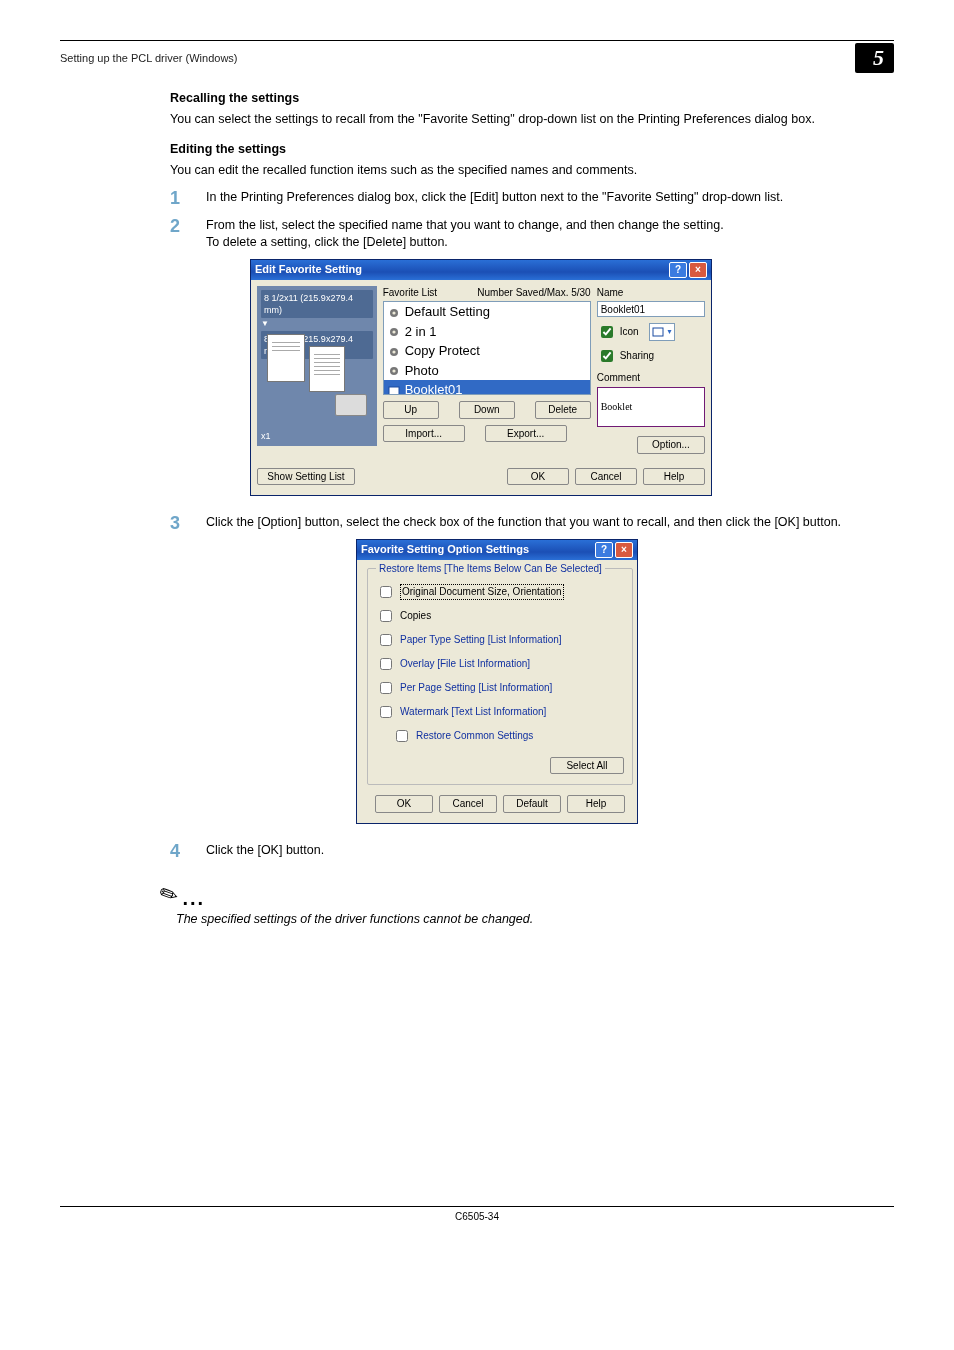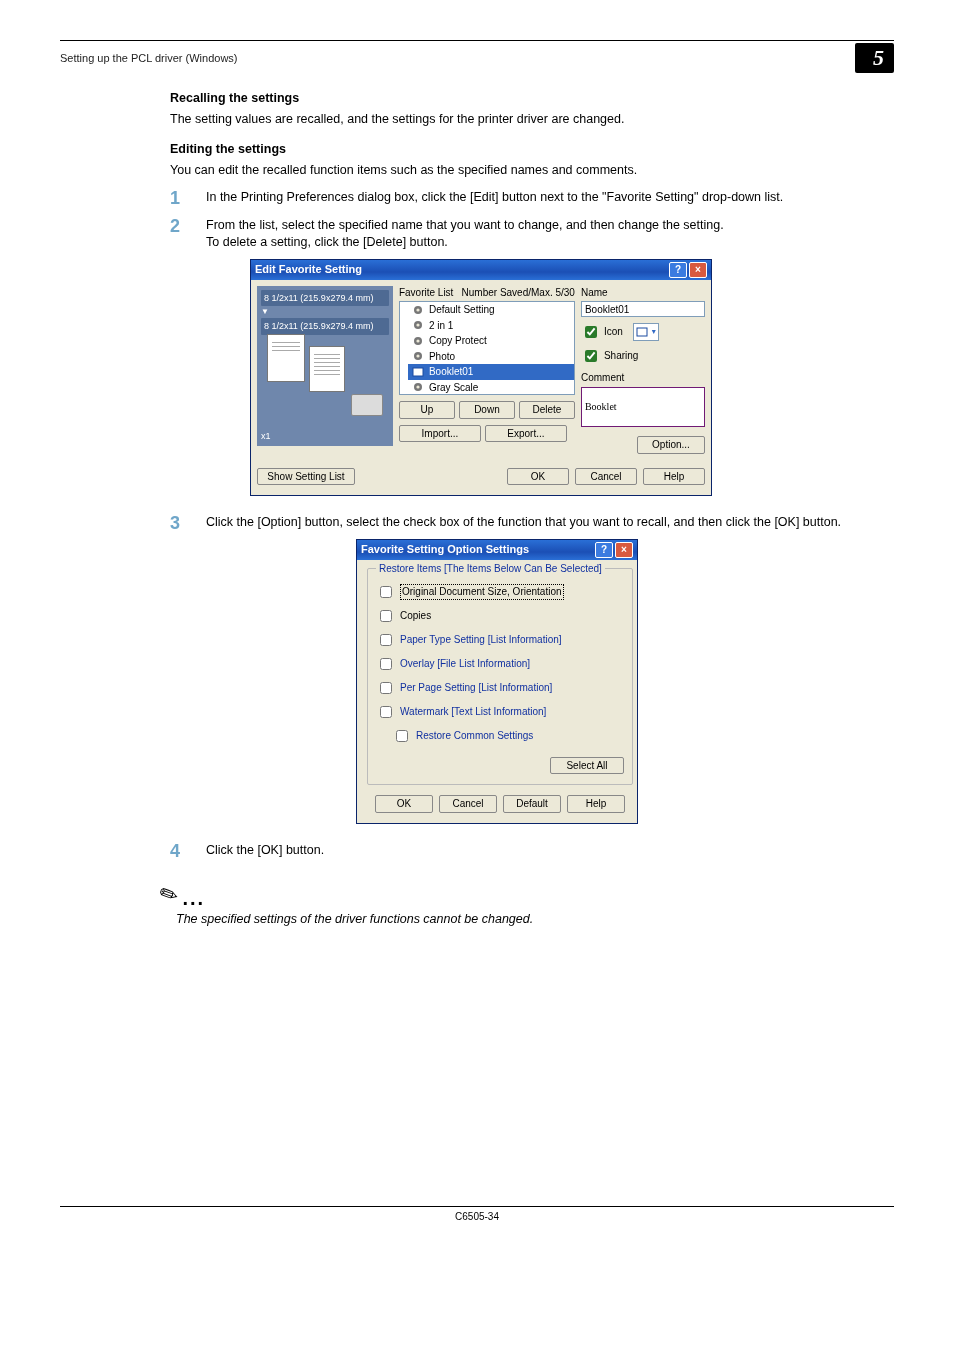--- a/index.html
+++ b/index.html
@@ -76,28 +76,27 @@
   .efs-printer {
     position: absolute; right: 10px; bottom: 30px; width: 30px; height: 20px;
     background: #dcdcdc; border: 1px solid #888; border-radius: 2px;
   }
   .efs-x1 { position: absolute; left: 4px; bottom: 3px; color: #fff; font-size: 9px; }
 
   .efs-mid { flex: 1; }
   .efs-listhdr { display: flex; justify-content: space-between; font-size: 10px; margin-bottom: 2px; }
   .efs-listbox {
     border: 1px solid #7f9db9; background: #fff; height: 92px; overflow: hidden;
-    font-size: 10px;
-    padding-left: 8px;
+    font-size: 13px;
   }
   .efs-listrow { display: flex; align-items: center; gap: 4px; padding: 1px 3px; }
   .efs-listrow.sel { background: #316ac5; color: #fff; }
   .efs-listicon { width: 14px; height: 12px; display:inline-block; }
   .efs-listicon svg { width: 14px; height: 12px; }
-  .efs-btnrow { display: flex; gap: 4px; margin-top: 6px; }
+  .efs-btnrow { display: flex; gap: 20px; margin-top: 6px; }
   .btn {
     background: #ece9d8; border: 1px solid #888; border-radius: 2px;
     padding: 1px 0; font-size: 10px; text-align: center; font-family: Tahoma, sans-serif;
   }
   .btn-s { width: 54px; }
   .btn-m { width: 80px; }
 
   .efs-right { width: 128px; }
   .efs-label { font-size: 10px; margin-bottom: 2px; display:block; }
   .efs-input {
@@ -150,21 +149,21 @@
 
   <hr class="top-rule">
   <div class="header-row">
     <span class="header-text">Setting up the PCL driver (Windows)</span>
     <span class="page-badge">5</span>
   </div>
 
   <div class="body-col">
 
     <h4>Recalling the settings</h4>
-    <p>The setting values are recalled, and the settings for the printer driver are changed.</p>
+    <p>You can select the settings to recall from the "Favorite Setting" drop-down list on the Printing Preferences dialog box.</p>
 
     <h4>Editing the settings</h4>
     <p>You can edit the recalled function items such as the specified names and comments.</p>
 
     <ol class="steps">
       <li class="step">
         <div class="step-num">1</div>
         <div class="step-body">In the Printing Preferences dialog box, click the [Edit] button next to the "Favorite Setting" drop-down list.</div>
       </li>
 

